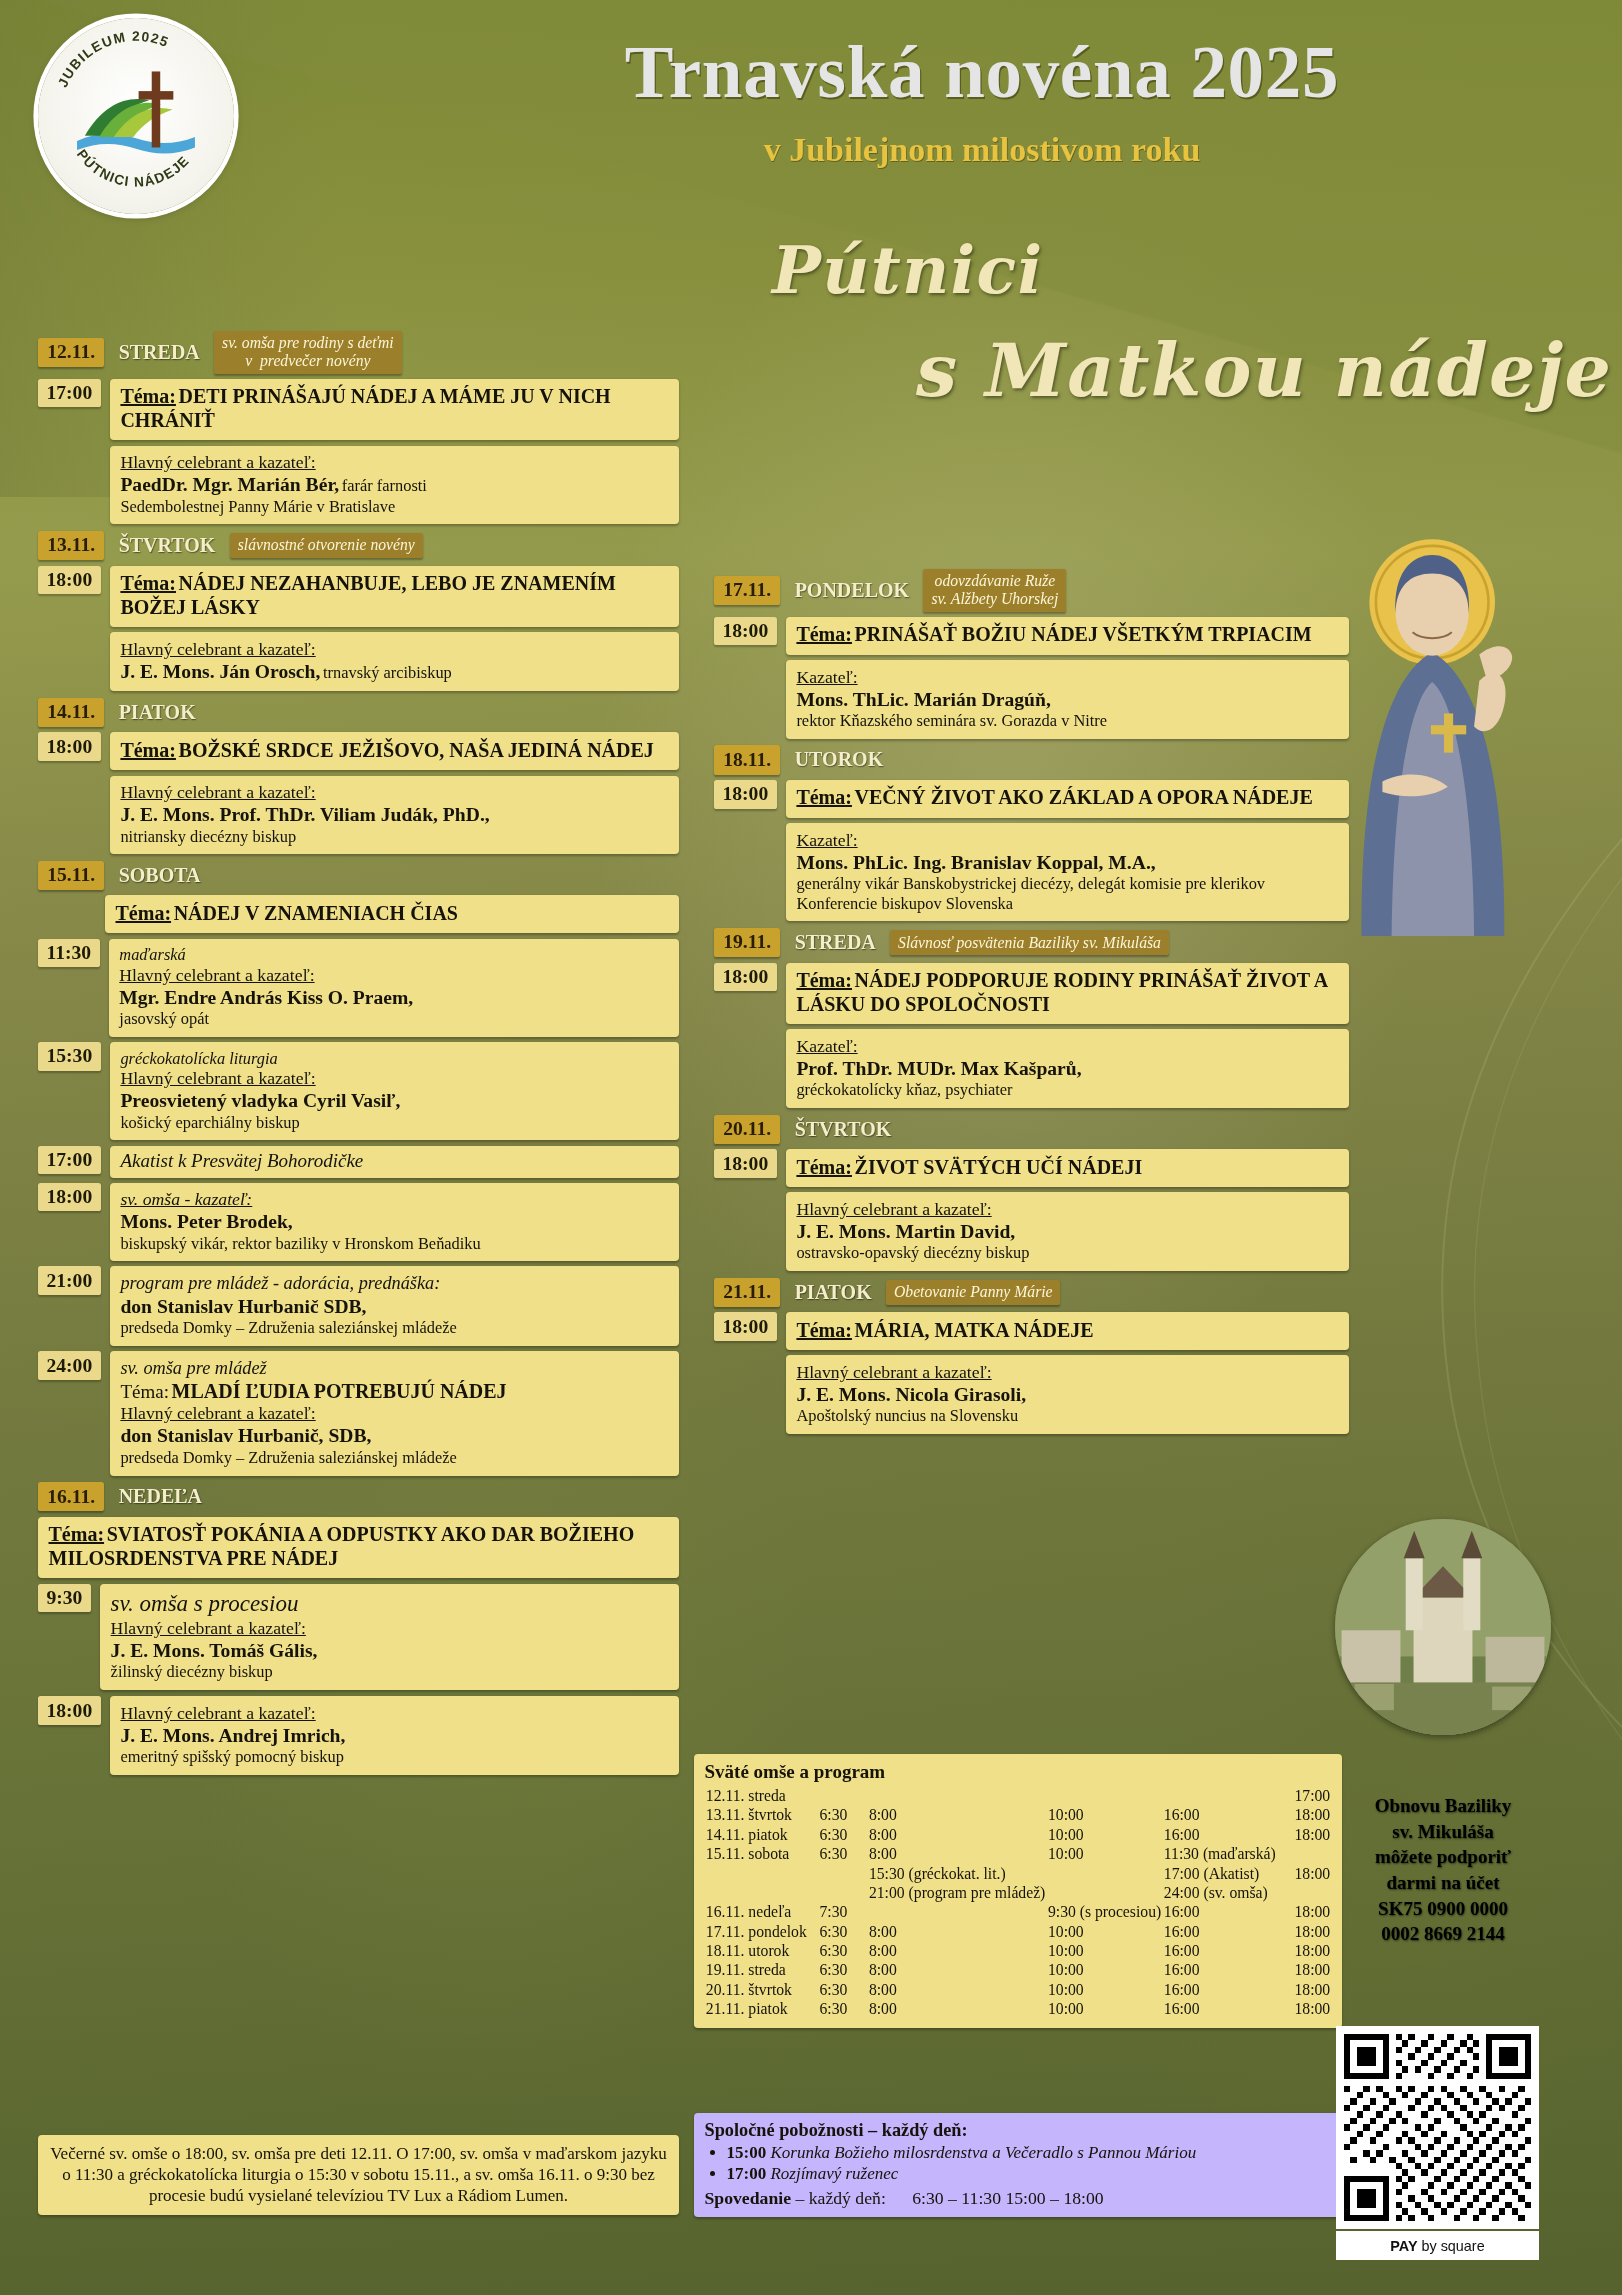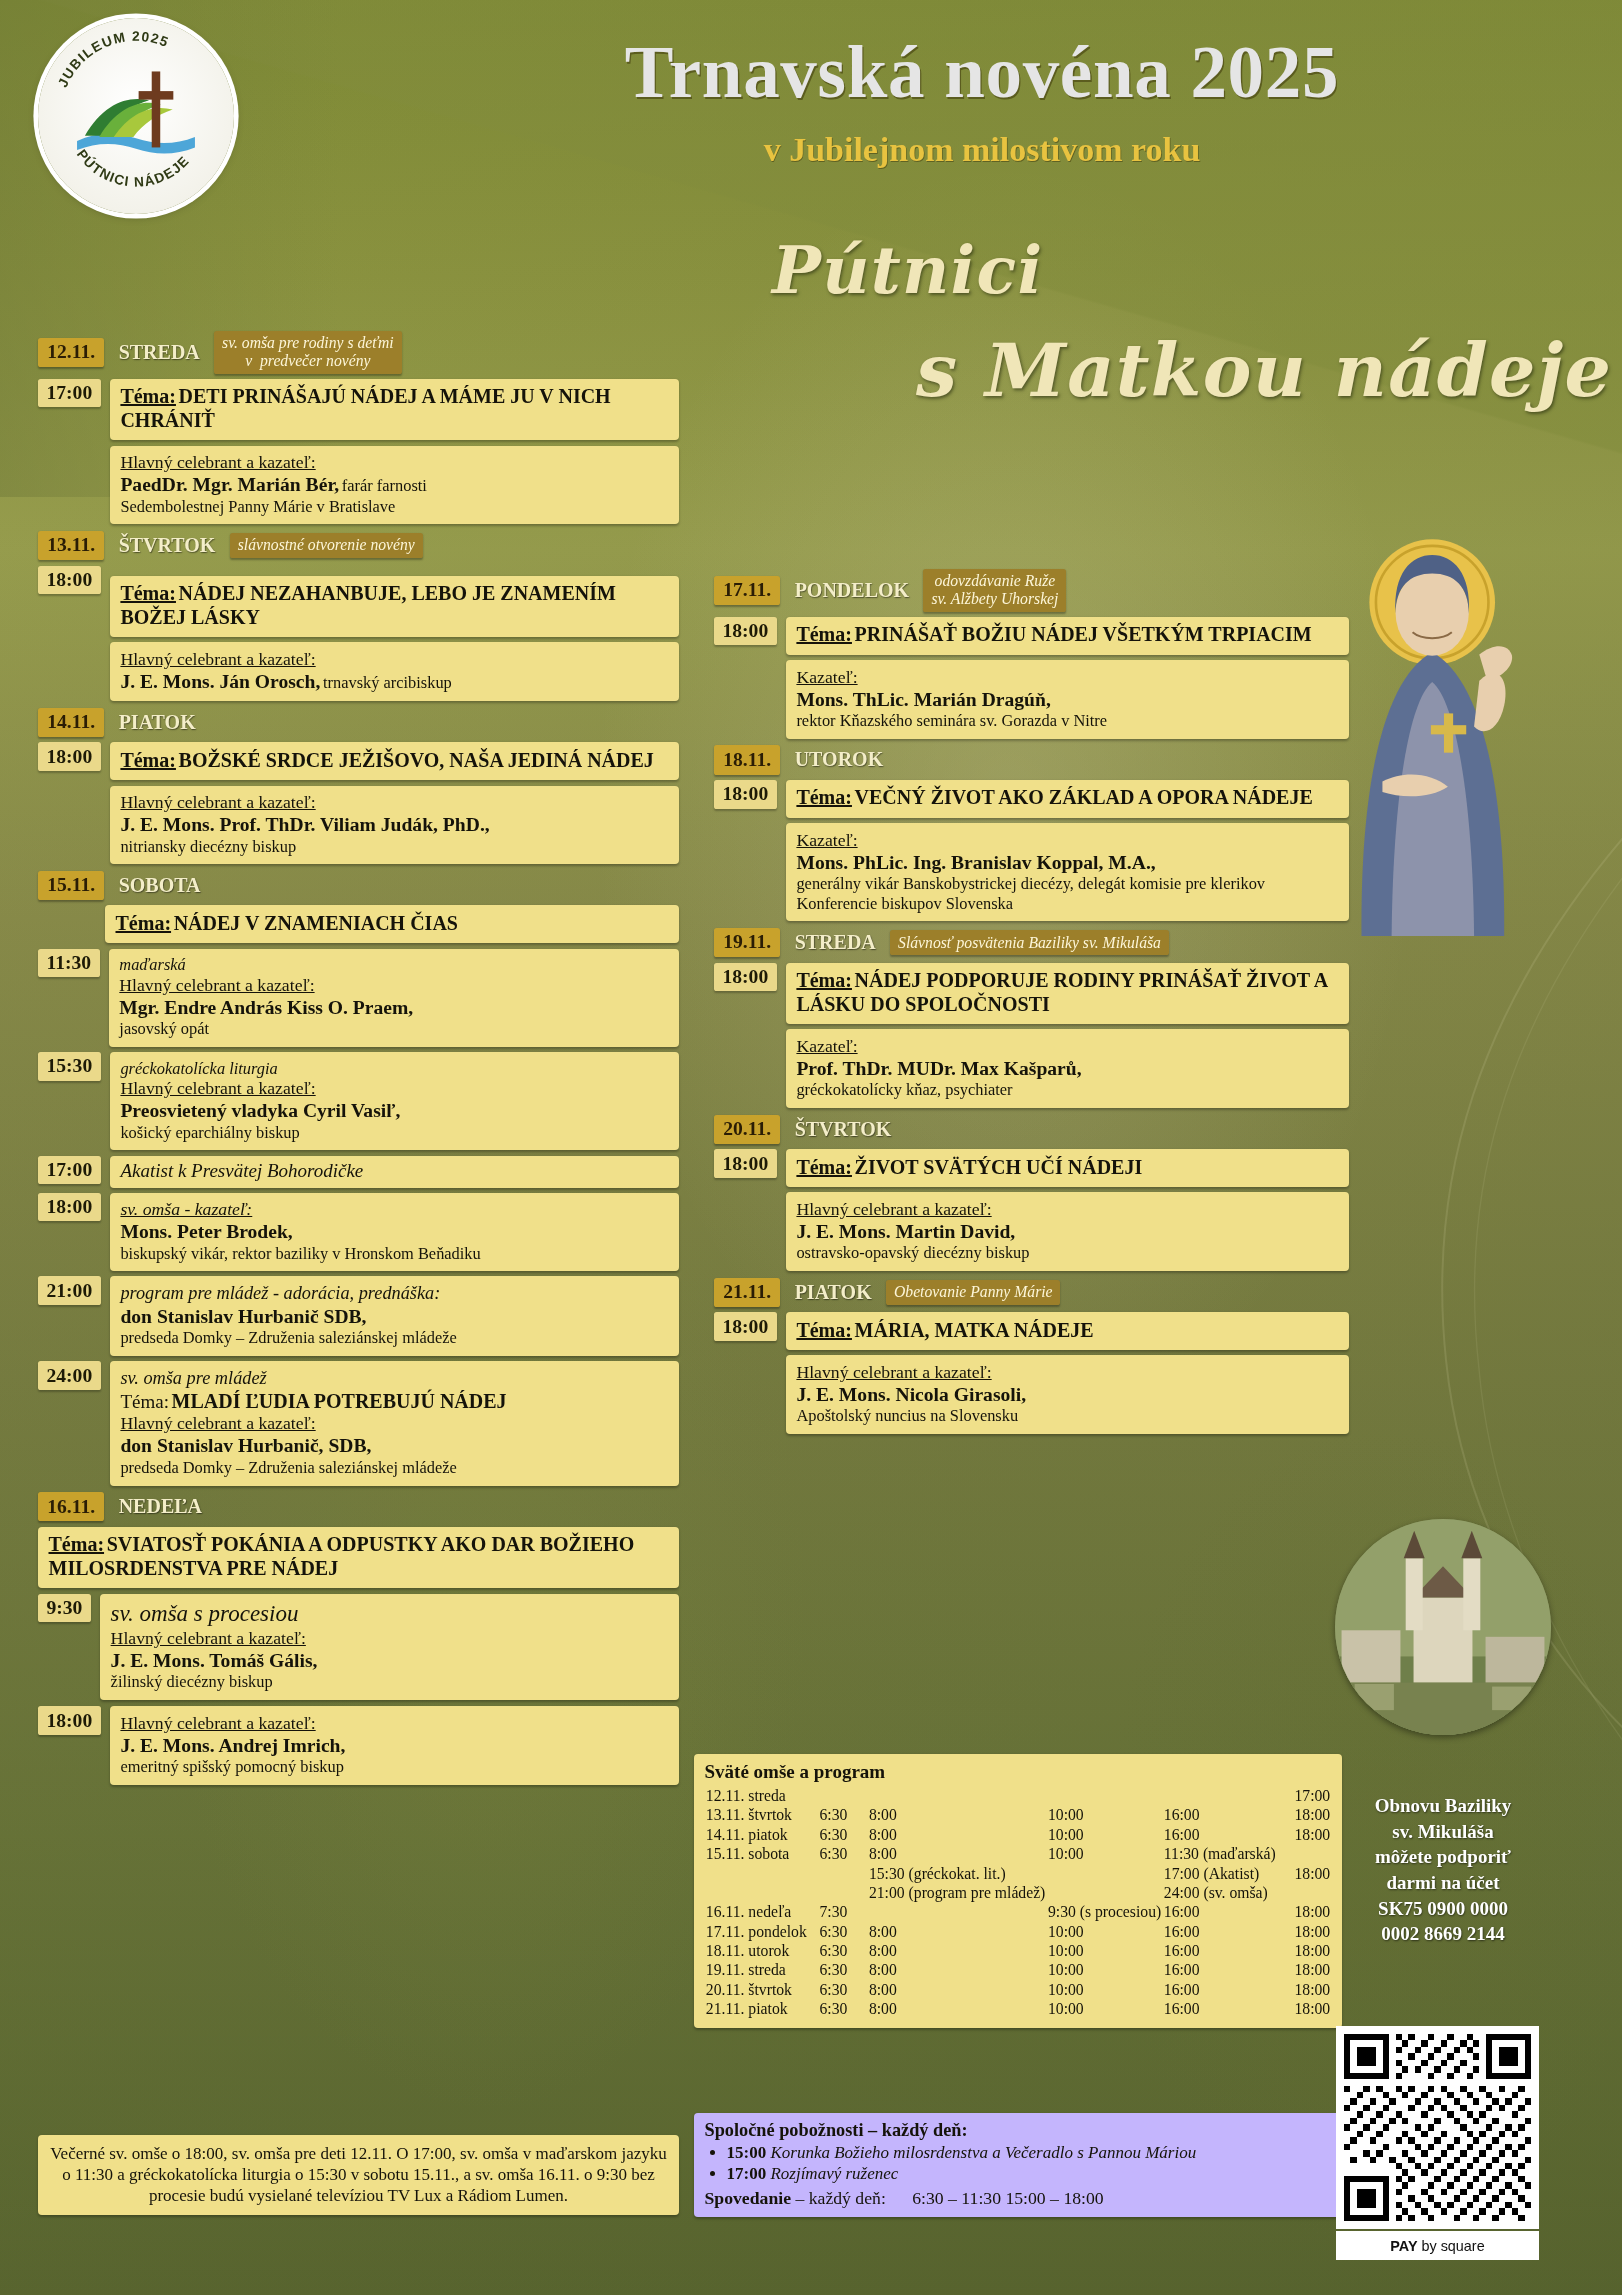--- a/index.html
+++ b/index.html
@@ -195,21 +195,21 @@
   .photo-circle {
     position:absolute; right:72px; top:1519px; width:216px; height:216px;
     border-radius:50%;
     overflow:hidden;
     box-shadow:0 2.6px 6.5px rgba(0,0,0,.4);
     background:#7f8c54;
   }
   .support {
     position:absolute; right:49px; top:1793px; width:262px;
     text-align:center;
-    color:#ffffff;
+    color:#000000;
     font-size:19px; font-weight:bold; line-height:1.35;
     text-shadow:0.7px 0.7px 2px rgba(0,0,0,.55);
   }
   .qr {
     position:absolute; right:84px; top:2026px; width:203px; height:203px;
     background:#ffffff; padding:7.9px;
   }
   .qr-label {
     position:absolute; right:84px; top:2231px; width:203px; height:29px;
     background:#ffffff; color:#111; font-size:14.4px; font-weight:bold;
@@ -307,21 +307,21 @@
   </div>
 
   <div class="daygroup">
     <div class="dayrow">
       <span class="chip-date">13.11.</span>
       <span class="chip-day">ŠTVRTOK</span>
       <span class="chip-note">slávnostné otvorenie novény</span>
     </div>
     <div class="timerow" style="margin-top:5.2px;">
       <span class="chip-time">18:00</span>
-      <div style="flex:1;margin-top:10px;">
+      <div style="flex:1;">
         <div class="card">
           <span class="tema-label theme">Téma:</span>
           <span class="theme">NÁDEJ NEZAHANBUJE, LEBO JE ZNAMENÍM BOŽEJ LÁSKY</span>
         </div>
         <div class="card" style="margin-top:5.2px;">
           <div class="role">Hlavný celebrant a kazateľ:</div>
           <div><span class="name">J. E. Mons.  Ján Orosch,</span> <span class="desc">trnavský arcibiskup</span></div>
         </div>
       </div>
     </div>

